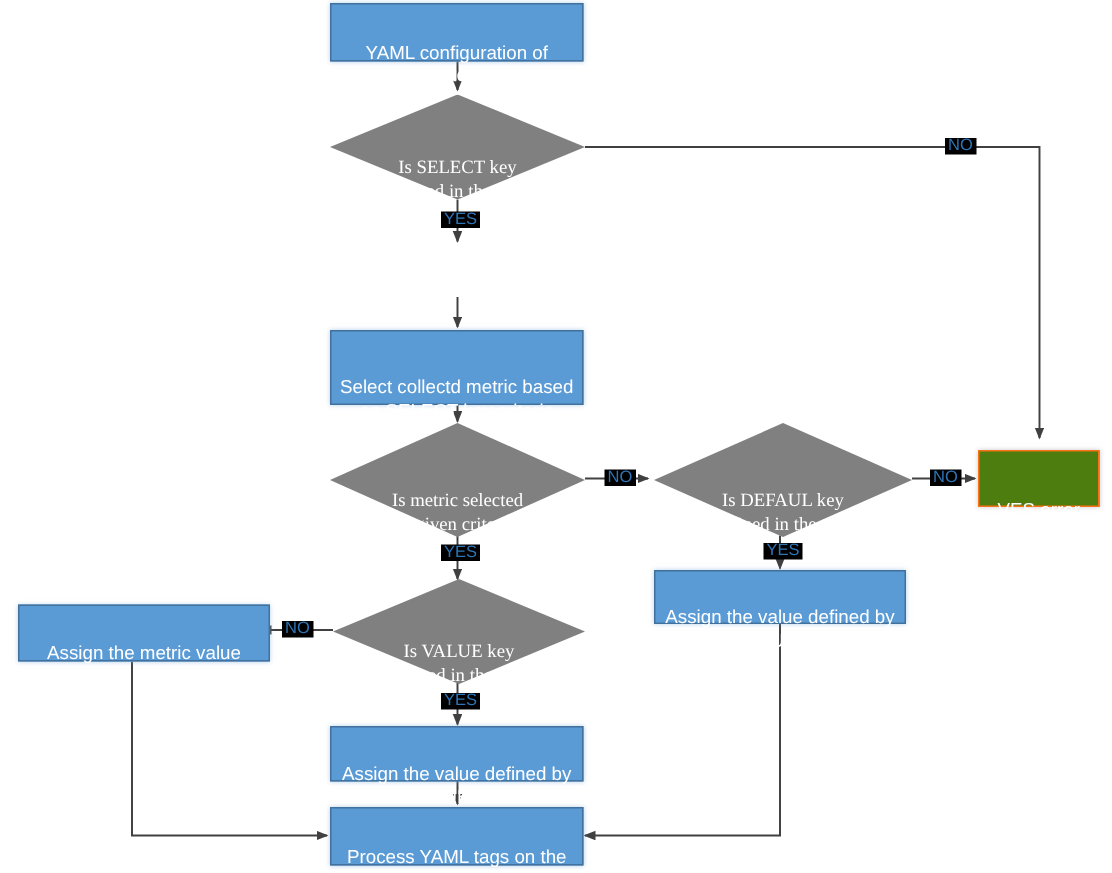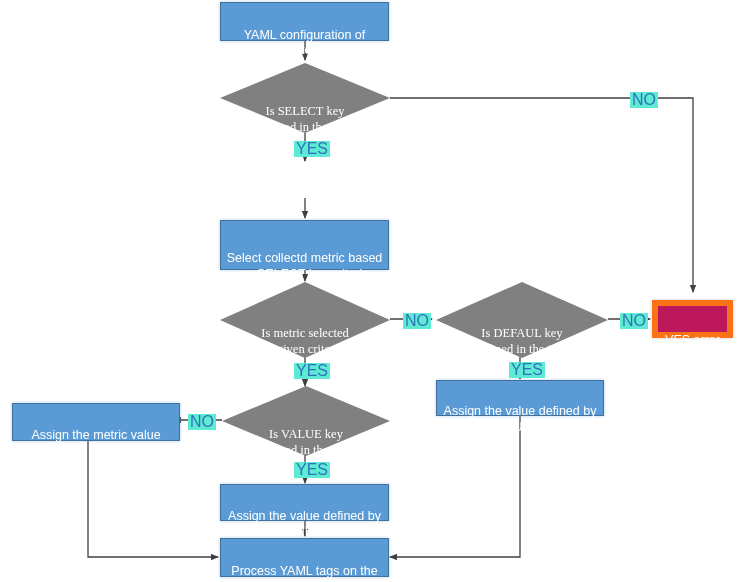--- a/index.html
+++ b/index.html
@@ -43,43 +43,43 @@
     margin-top: 43px;
   }
   
   .proc {
     background: #5B9BD5;
     border: 1px solid #41719C;
     font-size: 12.5px;
     box-shadow: 0 0 3px rgba(120,170,215,0.55);
   }
   .proc.error {
-    background: #be185d;
-    border: 6px solid #f97316;
+    background: #4d7c0f;
+    border: 1px solid #f97316;
     box-shadow: 0 0 3px rgba(150,150,160,0.5);
   }
   
   .decision {
     background: #808080;
     font-size: 12.5px;
     clip-path: polygon(50% 0%, 100% 50%, 50% 100%, 0% 50%);
     -webkit-clip-path: polygon(50% 0%, 100% 50%, 50% 100%, 0% 50%);
     filter: drop-shadow(0 0 2px rgba(150,185,220,0.75));
   }
   .decision .txt {
     padding: 0 14px;
     font-family: Liberation Serif, serif;
   }
   
   .edge-label {
     position: absolute;
     color: #2E75B6;
-    font-size: 16px;
+    font-size: 11px;
     font-family: "Liberation Sans", sans-serif;
-    background: #5eead4;
+    background: #000000;
     padding: 0 2px;
     line-height: 1;
     white-space: nowrap;
     z-index: 3;
   }
 </style>
 </head>
 <body>
 
 <div id="canvas">

